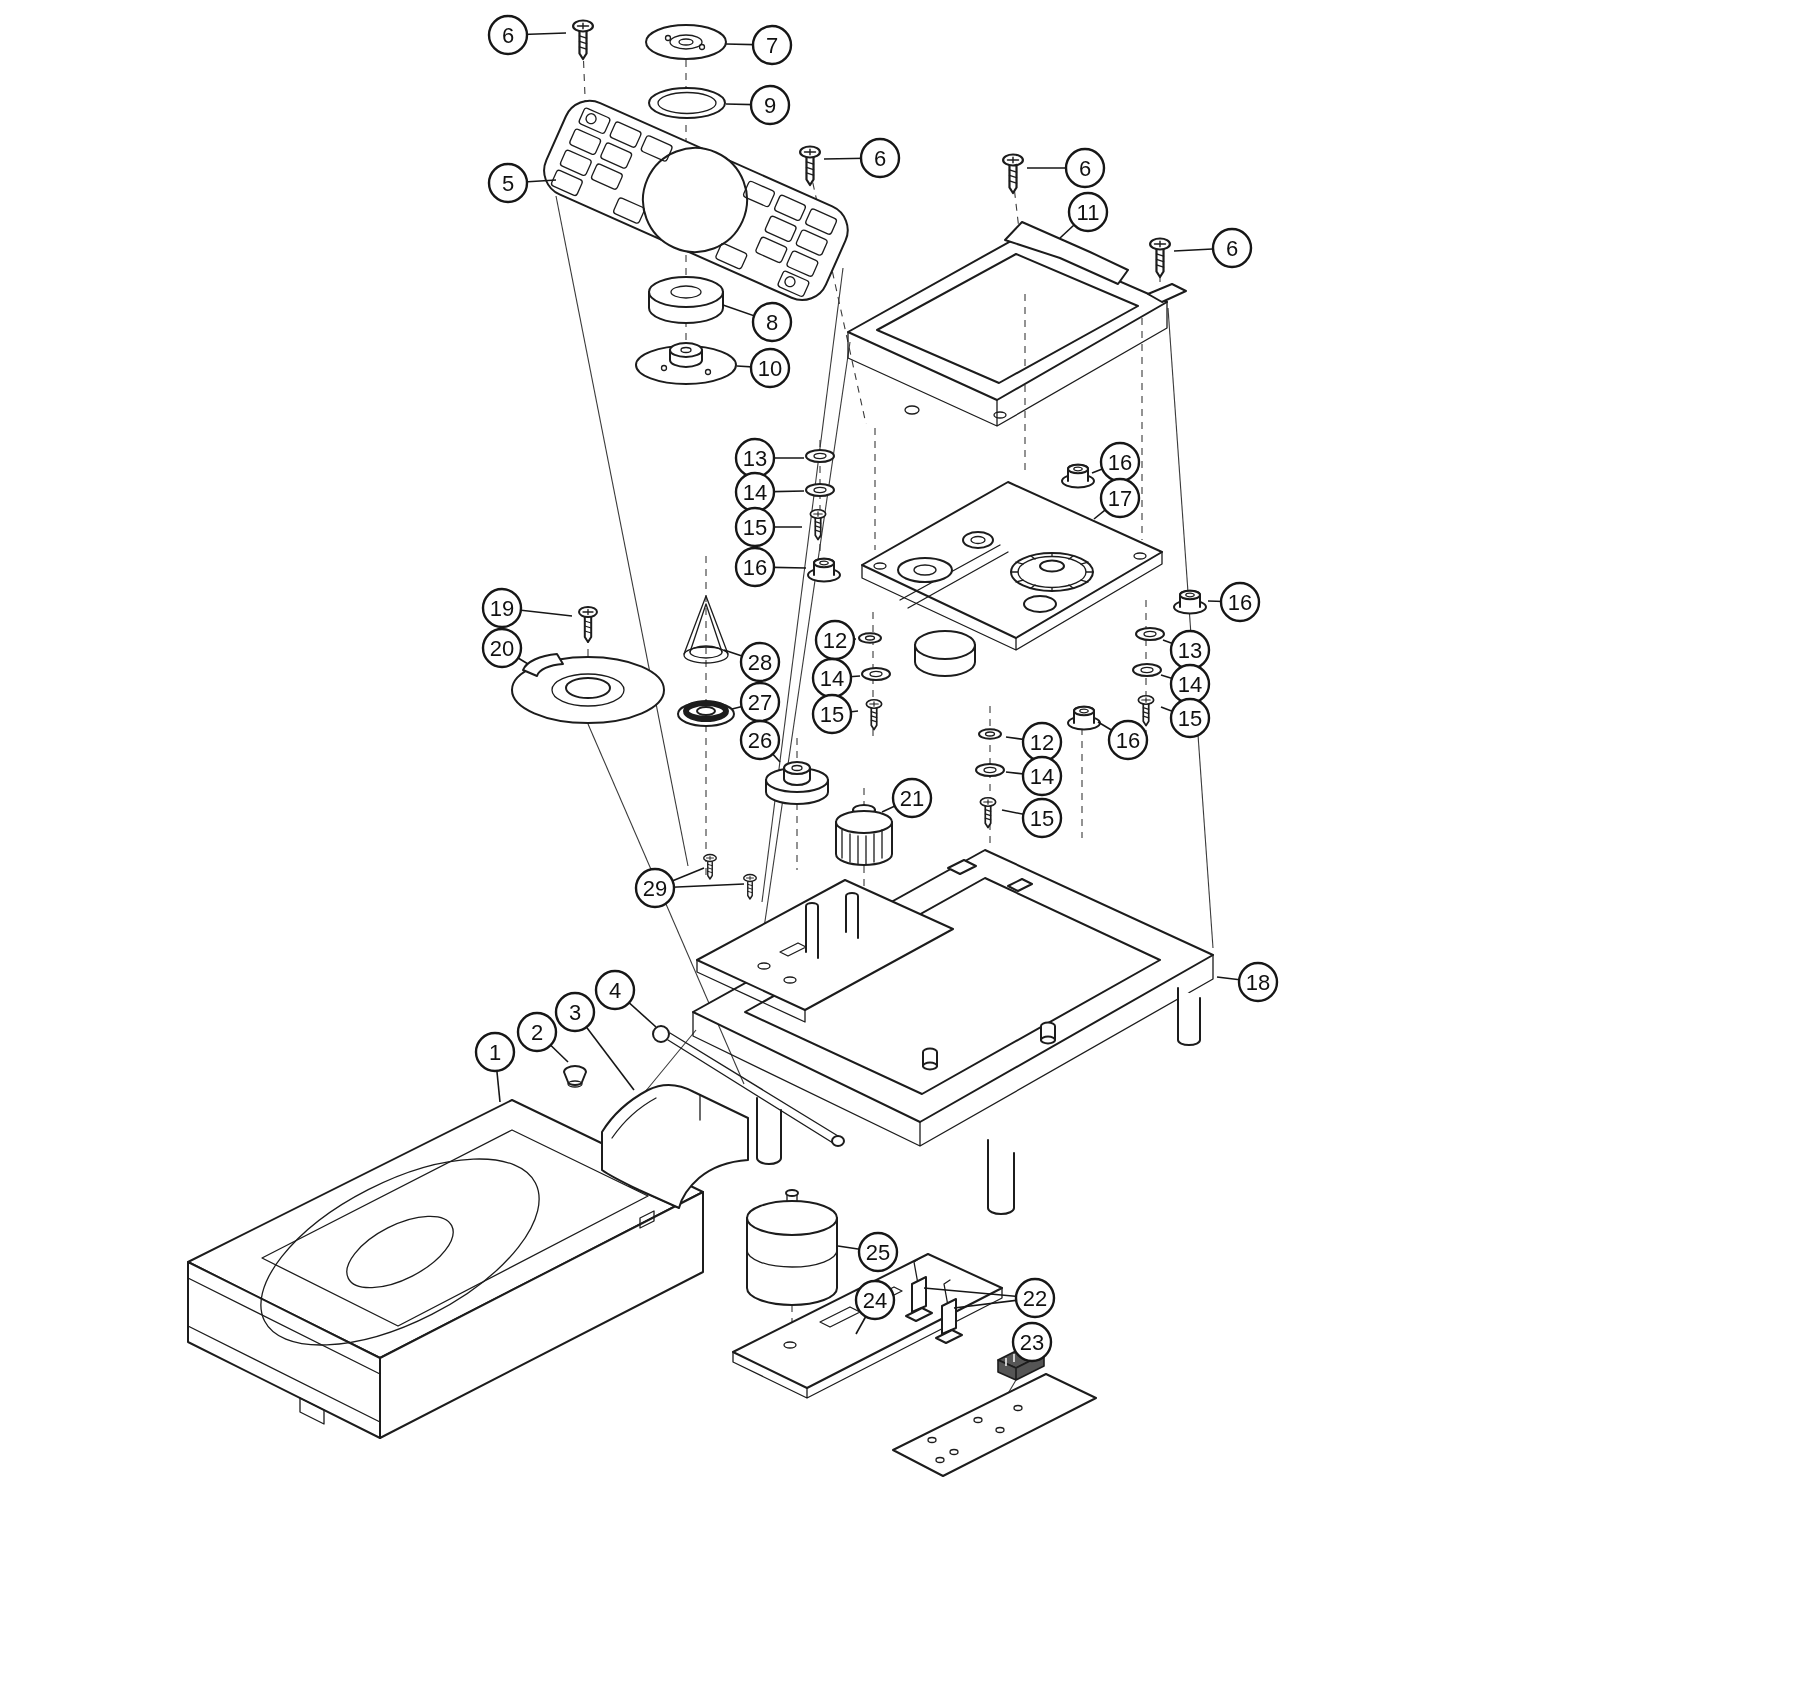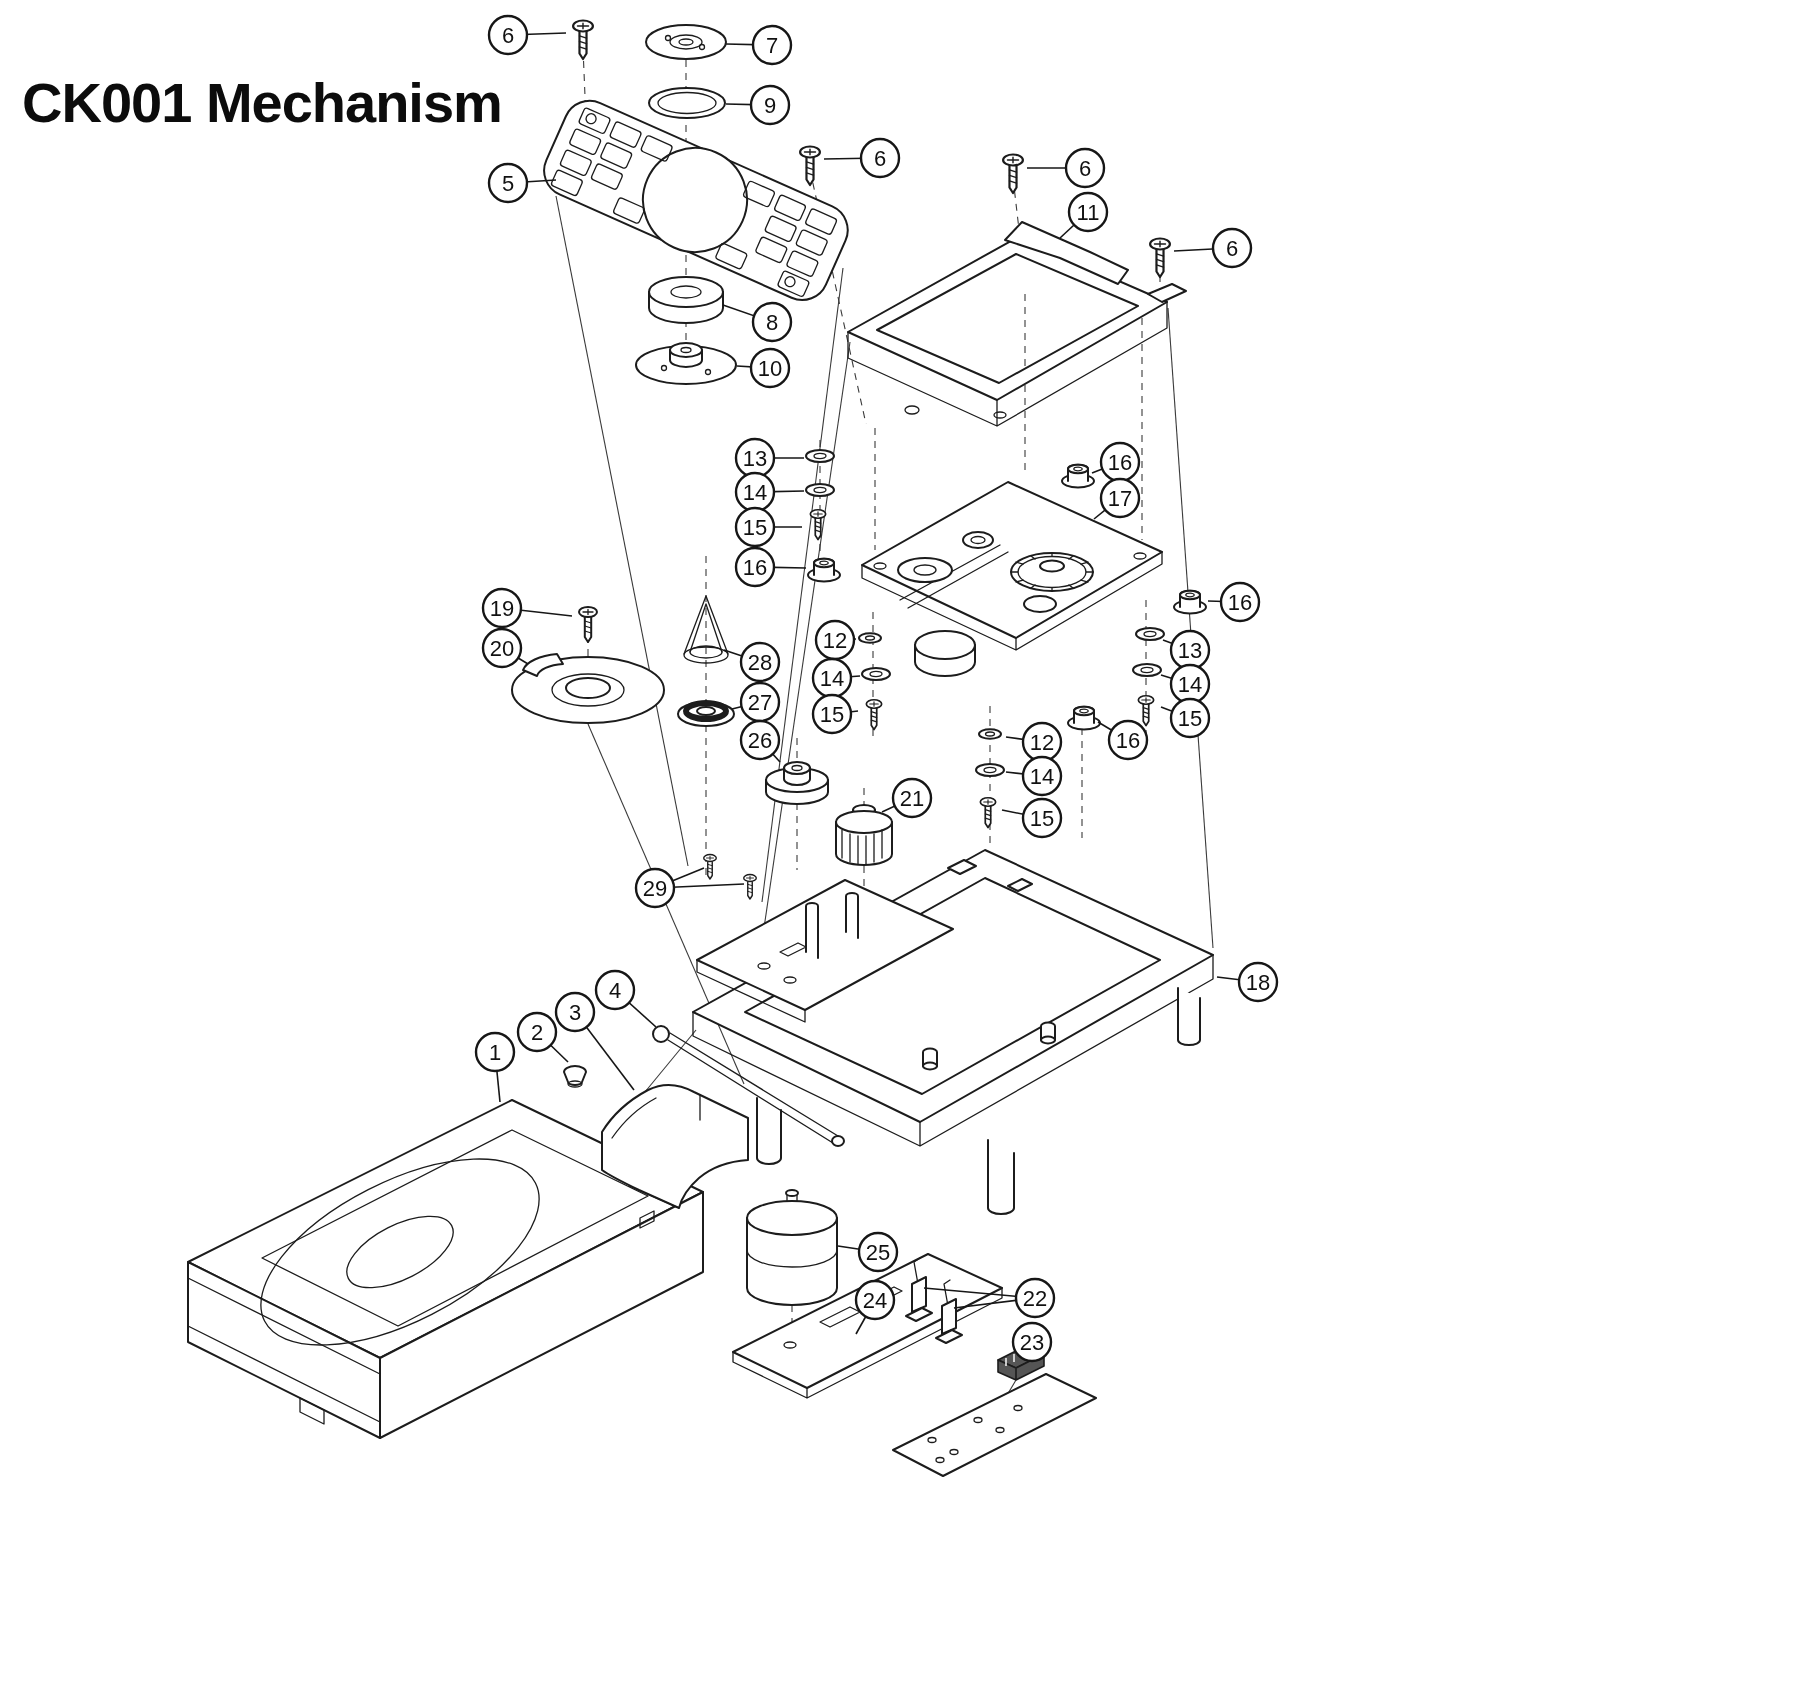--- a/index.html
+++ b/index.html
@@ -15,21 +15,20 @@
   .dash { stroke:#3a3a3a; stroke-width:1.1; stroke-dasharray:7 6; fill:none; }
   .balloon { fill:#ffffff; stroke:#161616; stroke-width:2.4; }
   .balloon-num { font-family:"Liberation Sans", sans-serif; font-size:22px; fill:#111; text-anchor:middle; }
   .leader { stroke:#161616; stroke-width:1.6; }
 </style>
 </head>
 <body>
 
 <div class="page">
 
-  <div class="title">CK001 Mechanism</div>
 
   <svg class="diagram" width="1800" height="1694" viewBox="0 0 1800 1694">
 
     <defs>
       <g id="sym-screw">
         <path class="part" d="M-3.2 4 L-3.2 25 L0 30 L3.2 25 L3.2 4 Z"></path>
         <path class="part-thin" d="M-3.2 9 L3.2 11 M-3.2 14 L3.2 16 M-3.2 19 L3.2 21"></path>
         <ellipse class="part" cx="0" cy="0" rx="9" ry="5"></ellipse>
         <path class="part-thin" d="M-5 0 L5 0 M0 -2.6 L0 2.6"></path>
       </g>

